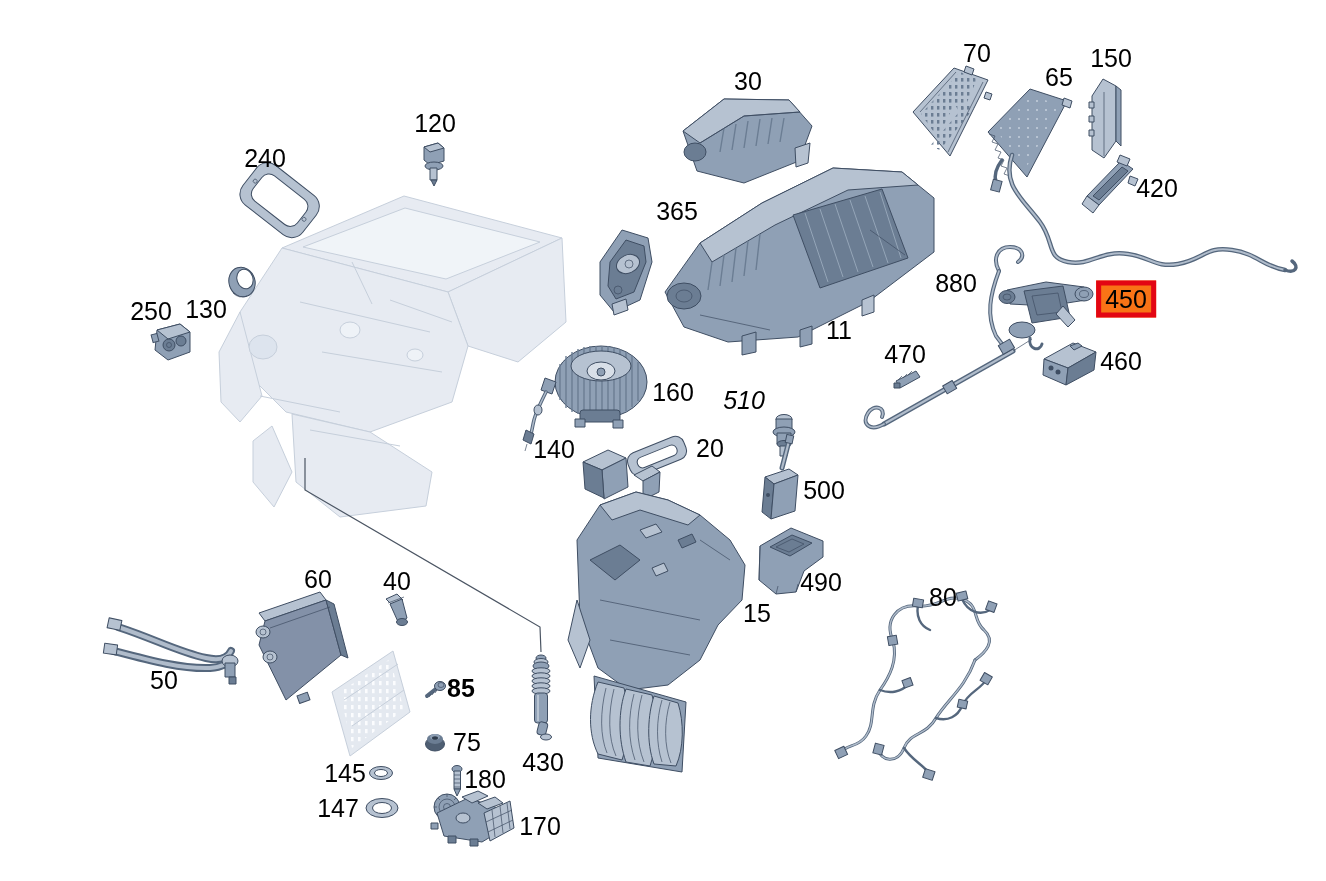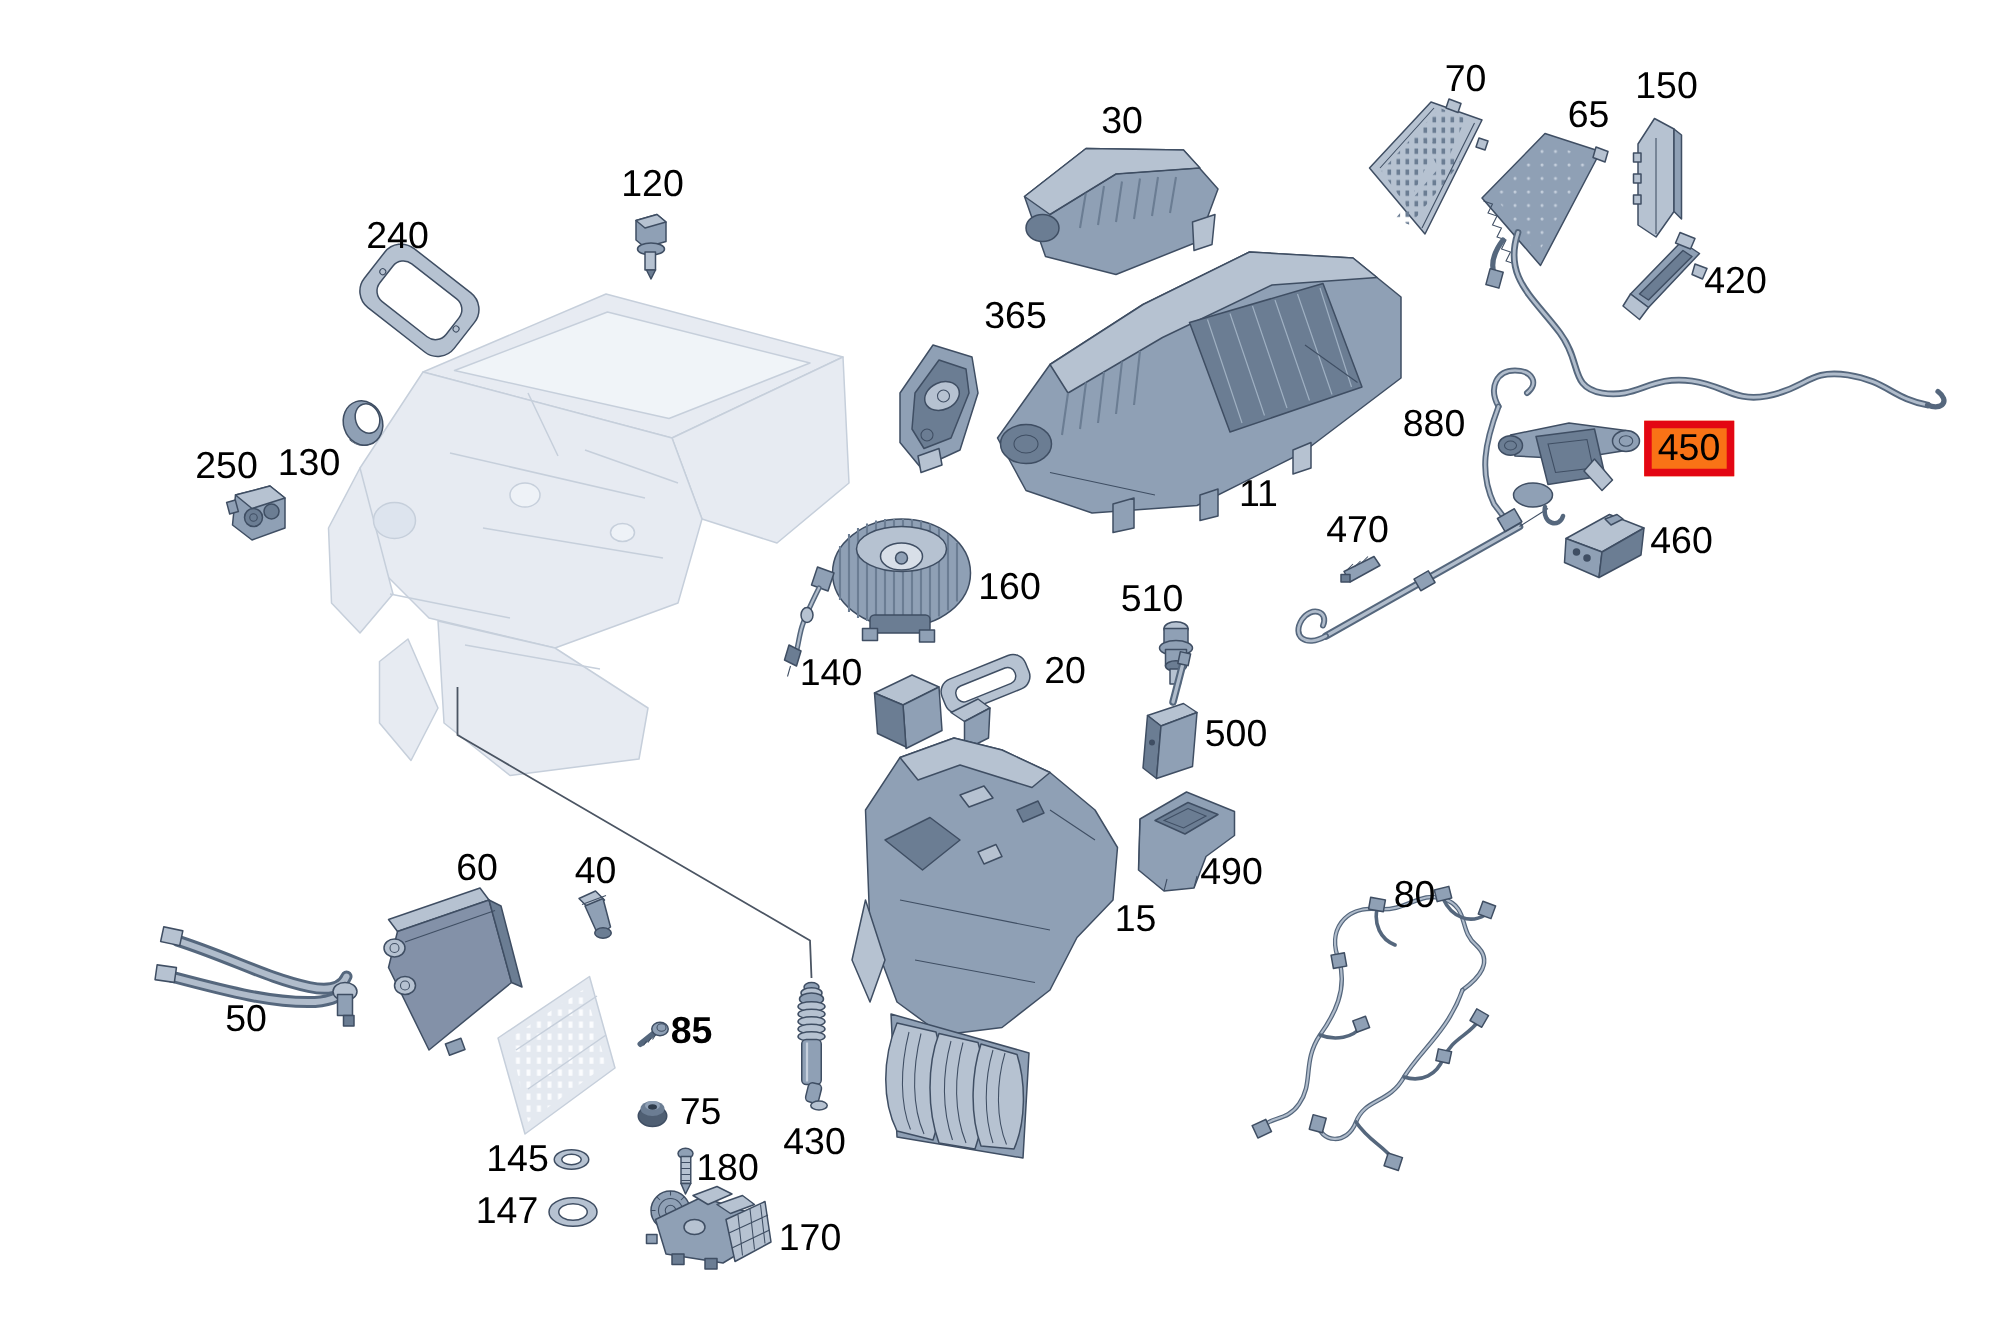--- a/index.html
+++ b/index.html
@@ -413,21 +413,21 @@
       <div class="callout" style="left: 1111px; top: 58px;">150</div>
       <div class="callout" style="left: 1157px; top: 188px;">420</div>
       <div class="callout" style="left: 636px; top: 211px; margin-left: 41px;">365</div>
       <div class="callout" style="left: 839px; top: 330px;">11</div>
       <div class="callout" style="left: 956px; top: 283px;">880</div>
       <div class="callout highlighted" style="left: 1126px; top: 299px;">450</div>
       <div class="callout" style="left: 1121px; top: 361px;">460</div>
       <div class="callout" style="left: 905px; top: 354px;">470</div>
       <div class="callout" style="left: 673px; top: 392px;">160</div>
       <div class="callout" style="left: 554px; top: 449px;">140</div>
-      <div class="callout" style="left: 768px; top: 400px;">510</div>
+      <div class="callout" style="left: 744px; top: 400px; font-style: italic;">510</div>
       <div class="callout" style="left: 710px; top: 448px;">20</div>
       <div class="callout" style="left: 824px; top: 490px;">500</div>
       <div class="callout" style="left: 821px; top: 582px;">490</div>
       <div class="callout" style="left: 757px; top: 613px;">15</div>
       <div class="callout" style="left: 943px; top: 597px;">80</div>
       <div class="callout" style="left: 318px; top: 579px;">60</div>
       <div class="callout" style="left: 397px; top: 581px;">40</div>
       <div class="callout" style="left: 164px; top: 680px;">50</div>
       <div class="callout" style="left: 461px; top: 688px; font-weight: bold;">85</div>
       <div class="callout" style="left: 467px; top: 742px;">75</div>

